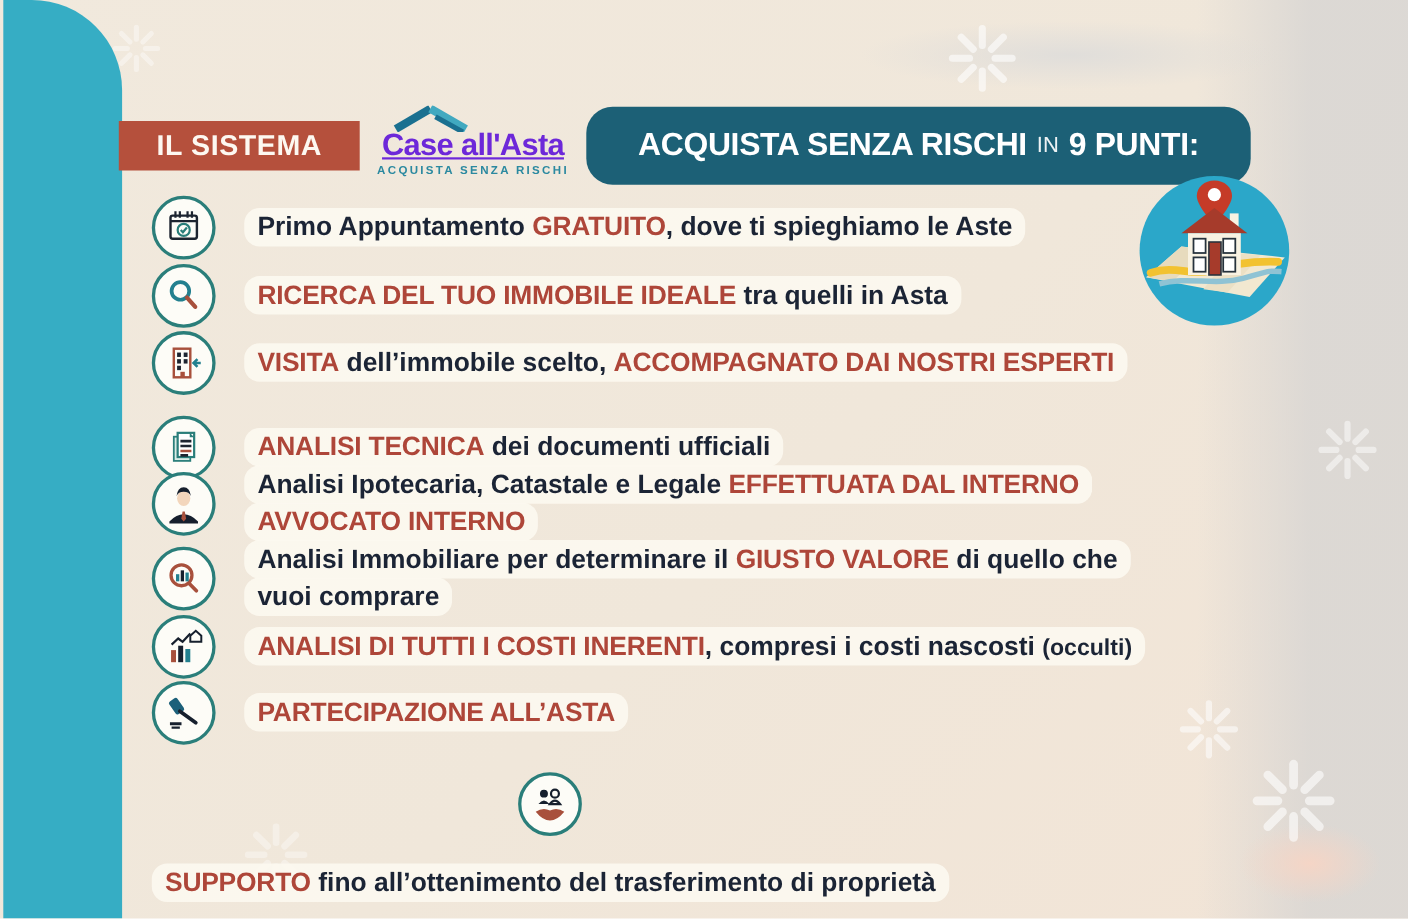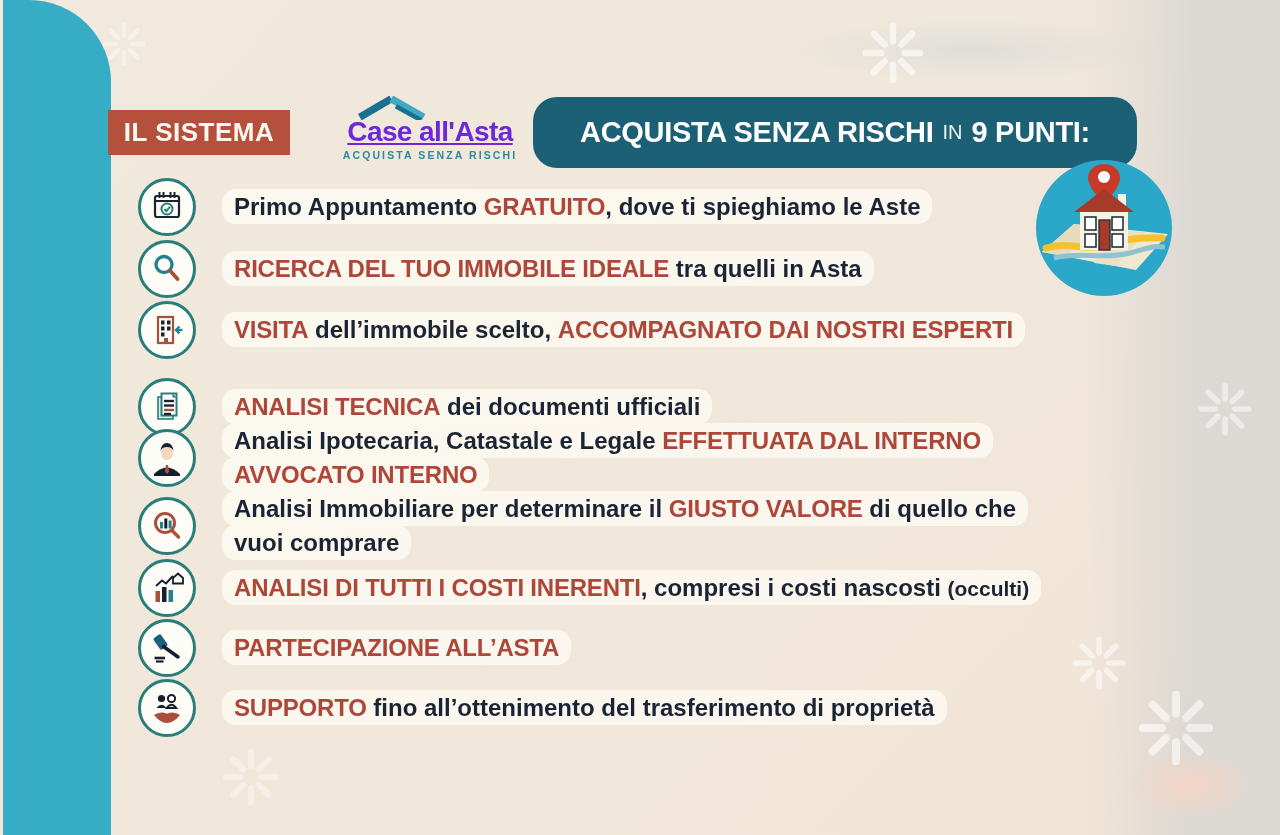--- a/index.html
+++ b/index.html
@@ -16,21 +16,21 @@
   .starburst svg line{stroke:#ffffff;stroke-width:5;stroke-linecap:round;}
 
   
   .accent-bar{
     position:absolute;left:3px;top:0;width:108px;height:835px;
     background:#36adc4;border-top-right-radius:82px;
   }
 
   
   .system-badge{
-    position:absolute;left:108px;top:110px;width:182px;height:45px;
+    position:absolute;left:108px;top:110px;width:219px;height:45px;
     background:#b5503c;color:#fdf8f1;display:flex;align-items:center;justify-content:center;
     font-size:26px;font-weight:bold;letter-spacing:.5px;
   }
   .logo{position:absolute;left:330px;top:96px;width:200px;text-align:center;}
   .logo .roof{display:block;margin:0 auto 0 26px;}
   .logo-name{display:block;font-size:28px;font-weight:bold;color:#6d28d9;letter-spacing:-.6px;line-height:1.0;margin-top:-2px;text-decoration:underline;}
   .logo-tagline{display:block;font-size:10.5px;font-weight:bold;color:#2b89a0;letter-spacing:2.1px;margin-top:3px;white-space:nowrap;}
 
   .headline-banner{
     position:absolute;left:533px;top:97px;width:604px;height:71px;
@@ -42,21 +42,21 @@
   .banner-mid{font-size:20px;font-weight:normal;margin:0 9px;opacity:.92;}
 
   
   .map-illustration{position:absolute;left:1034px;top:158px;width:140px;height:140px;z-index:5;}
 
   
   .points{position:absolute;left:138px;top:0;width:1040px;height:835px;}
   .point{position:absolute;display:flex;align-items:center;gap:26px;}
   .point-1{top:178px;} .point-2{top:240px;} .point-3{top:301px;}
   .point-4{top:378px;} .point-5{top:424px;} .point-6{top:492px;}
-  .point-7{top:559px;} .point-8{top:619px;} .point-9{top:679px;}
+  .point-7{top:559px;} .point-8{top:619px;} .point-9{top:702px;flex-direction:column;}
   .icon-circle{
     flex:0 0 auto;width:52px;height:52px;border-radius:50%;
     background:#fdfcf7;border:3px solid #2a7e7a;
     display:flex;align-items:center;justify-content:center;
   }
   .icon-circle svg{width:40px;height:40px;}
   .point-text{font-size:24px;font-weight:bold;white-space:nowrap;line-height:34px;}
   .line-strip{
     background:rgba(252,248,240,.92);padding:4px 12px;
     -webkit-box-decoration-break:clone;box-decoration-break:clone;border-radius:14px;

